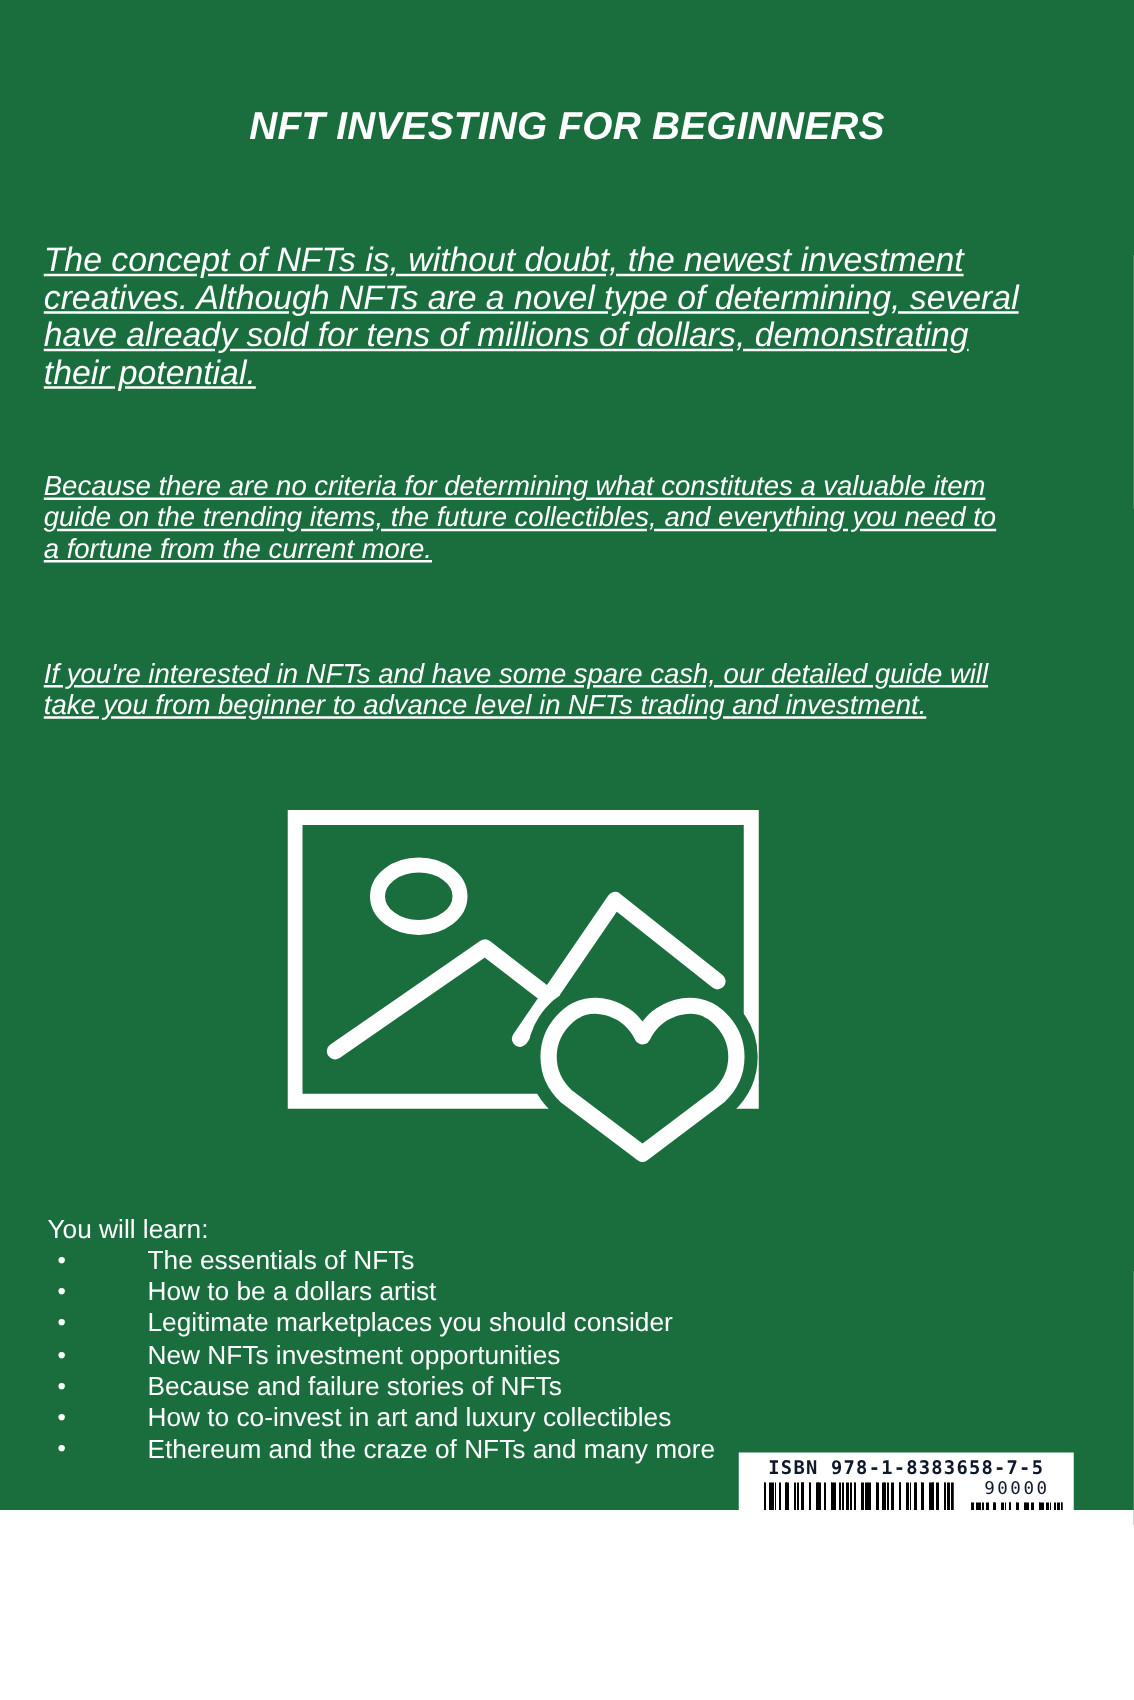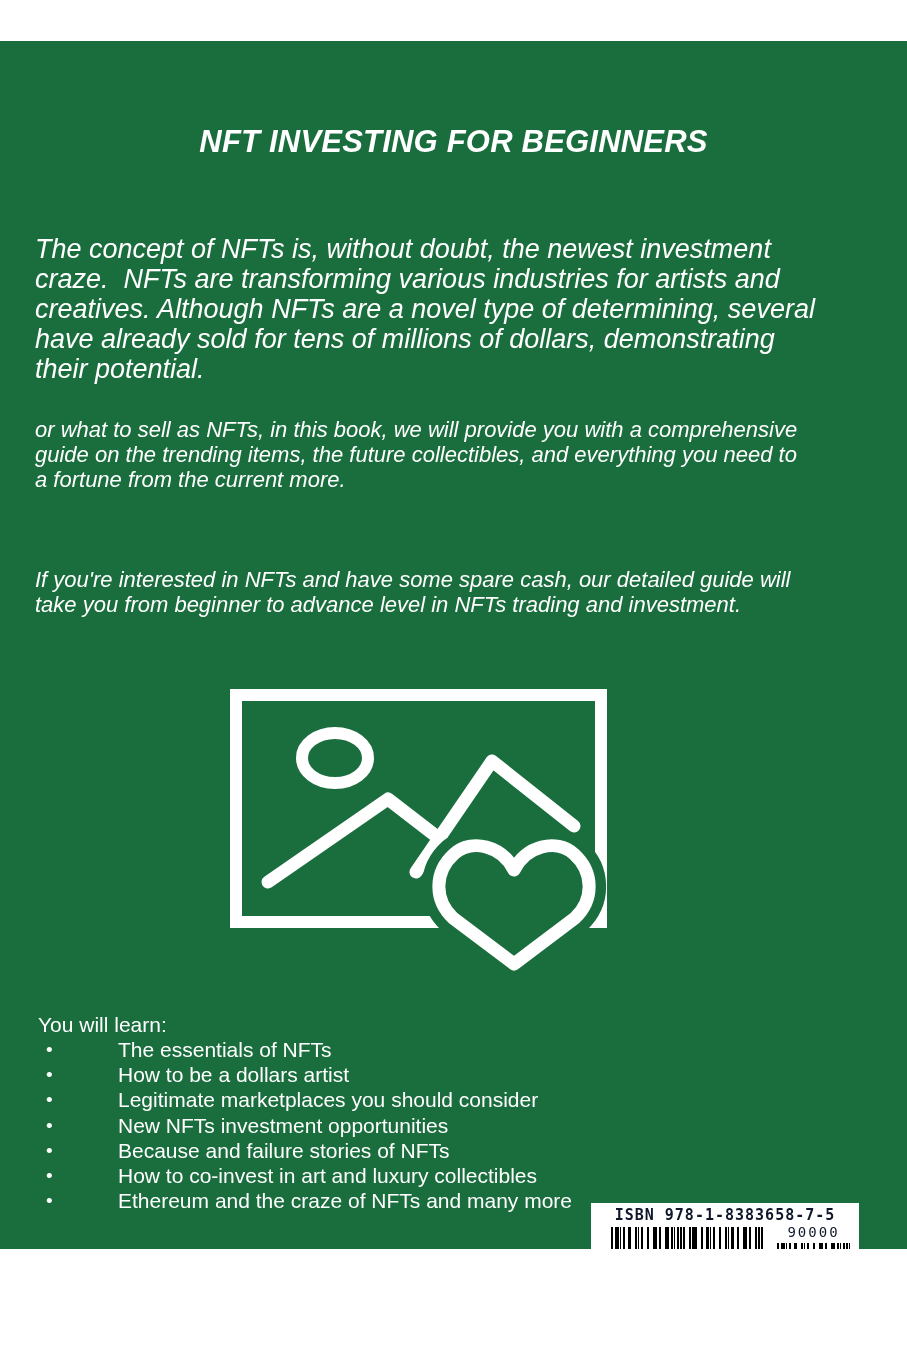--- a/index.html
+++ b/index.html
@@ -1,27 +1,27 @@
 <!DOCTYPE html>
 <html><head>
 <meta charset="utf-8">
 <style>
   html,body { margin:0; padding:0; }
   .page {
     position:relative; width:907px; height:1208px;
     background:#1A6E3E; overflow:hidden;
-    font-family:"Liberation Sans", sans-serif; color:#FFFFFF;margin-top:41px;
+    font-family:"Liberation Sans", sans-serif; color:#FFFFFF;
   }
   .title {
     position:absolute; top:83px; left:0; width:100%;
     text-align:center; font-size:31px; font-weight:bold; font-style:italic;
     letter-spacing:0.2px;
   }
   .para { position:absolute; left:35px; font-style:italic; }
-  .para .line { white-space:pre; }
+  .para .line { white-space:pre;text-decoration:underline; }
   .p1 { top:193px; font-size:27px; line-height:30px; }
   .p2 { top:376px; font-size:22px; line-height:25px; }
   .p3 { top:526px; font-size:22px; line-height:25px; }
 
   .icon-wrap { position:absolute; left:230px; top:645px; width:380px; height:290px; }
 
   .learn { position:absolute; left:38px; top:971px; font-size:21px; }
   .learn-heading { line-height:25px; }
   .bullet-row { display:flex; line-height:25.2px; height:25.2px; }
   .bullet-dot { width:80px; padding-left:8px; box-sizing:border-box; font-size:19px; }
@@ -55,28 +55,27 @@
 </style>
 </head>
 <body>
 
 <div class="page">
 
   <div class="title">NFT INVESTING FOR BEGINNERS</div>
 
   <div class="para p1">
     <div class="line">The concept of NFTs is, without doubt, the newest investment</div>
-    <div class="line">craze.  NFTs are transforming various industries for artists and</div>
     <div class="line">creatives. Although NFTs are a novel type of determining, several</div>
     <div class="line">have already sold for tens of millions of dollars, demonstrating</div>
     <div class="line">their potential.</div>
   </div>
 
   <div class="para p2">
-    <div class="line">or what to sell as NFTs, in this book, we will provide you with a comprehensive</div>
+    <div class="line">Because there are no criteria for determining what constitutes a valuable item</div>
     <div class="line">guide on the trending items, the future collectibles, and everything you need to</div>
     <div class="line">a fortune from the current more.</div>
   </div>
 
   <div class="para p3">
     <div class="line">If you're interested in NFTs and have some spare cash, our detailed guide will</div>
     <div class="line">take you from beginner to advance level in NFTs trading and investment.</div>
   </div>
 
   <div class="icon-wrap">

